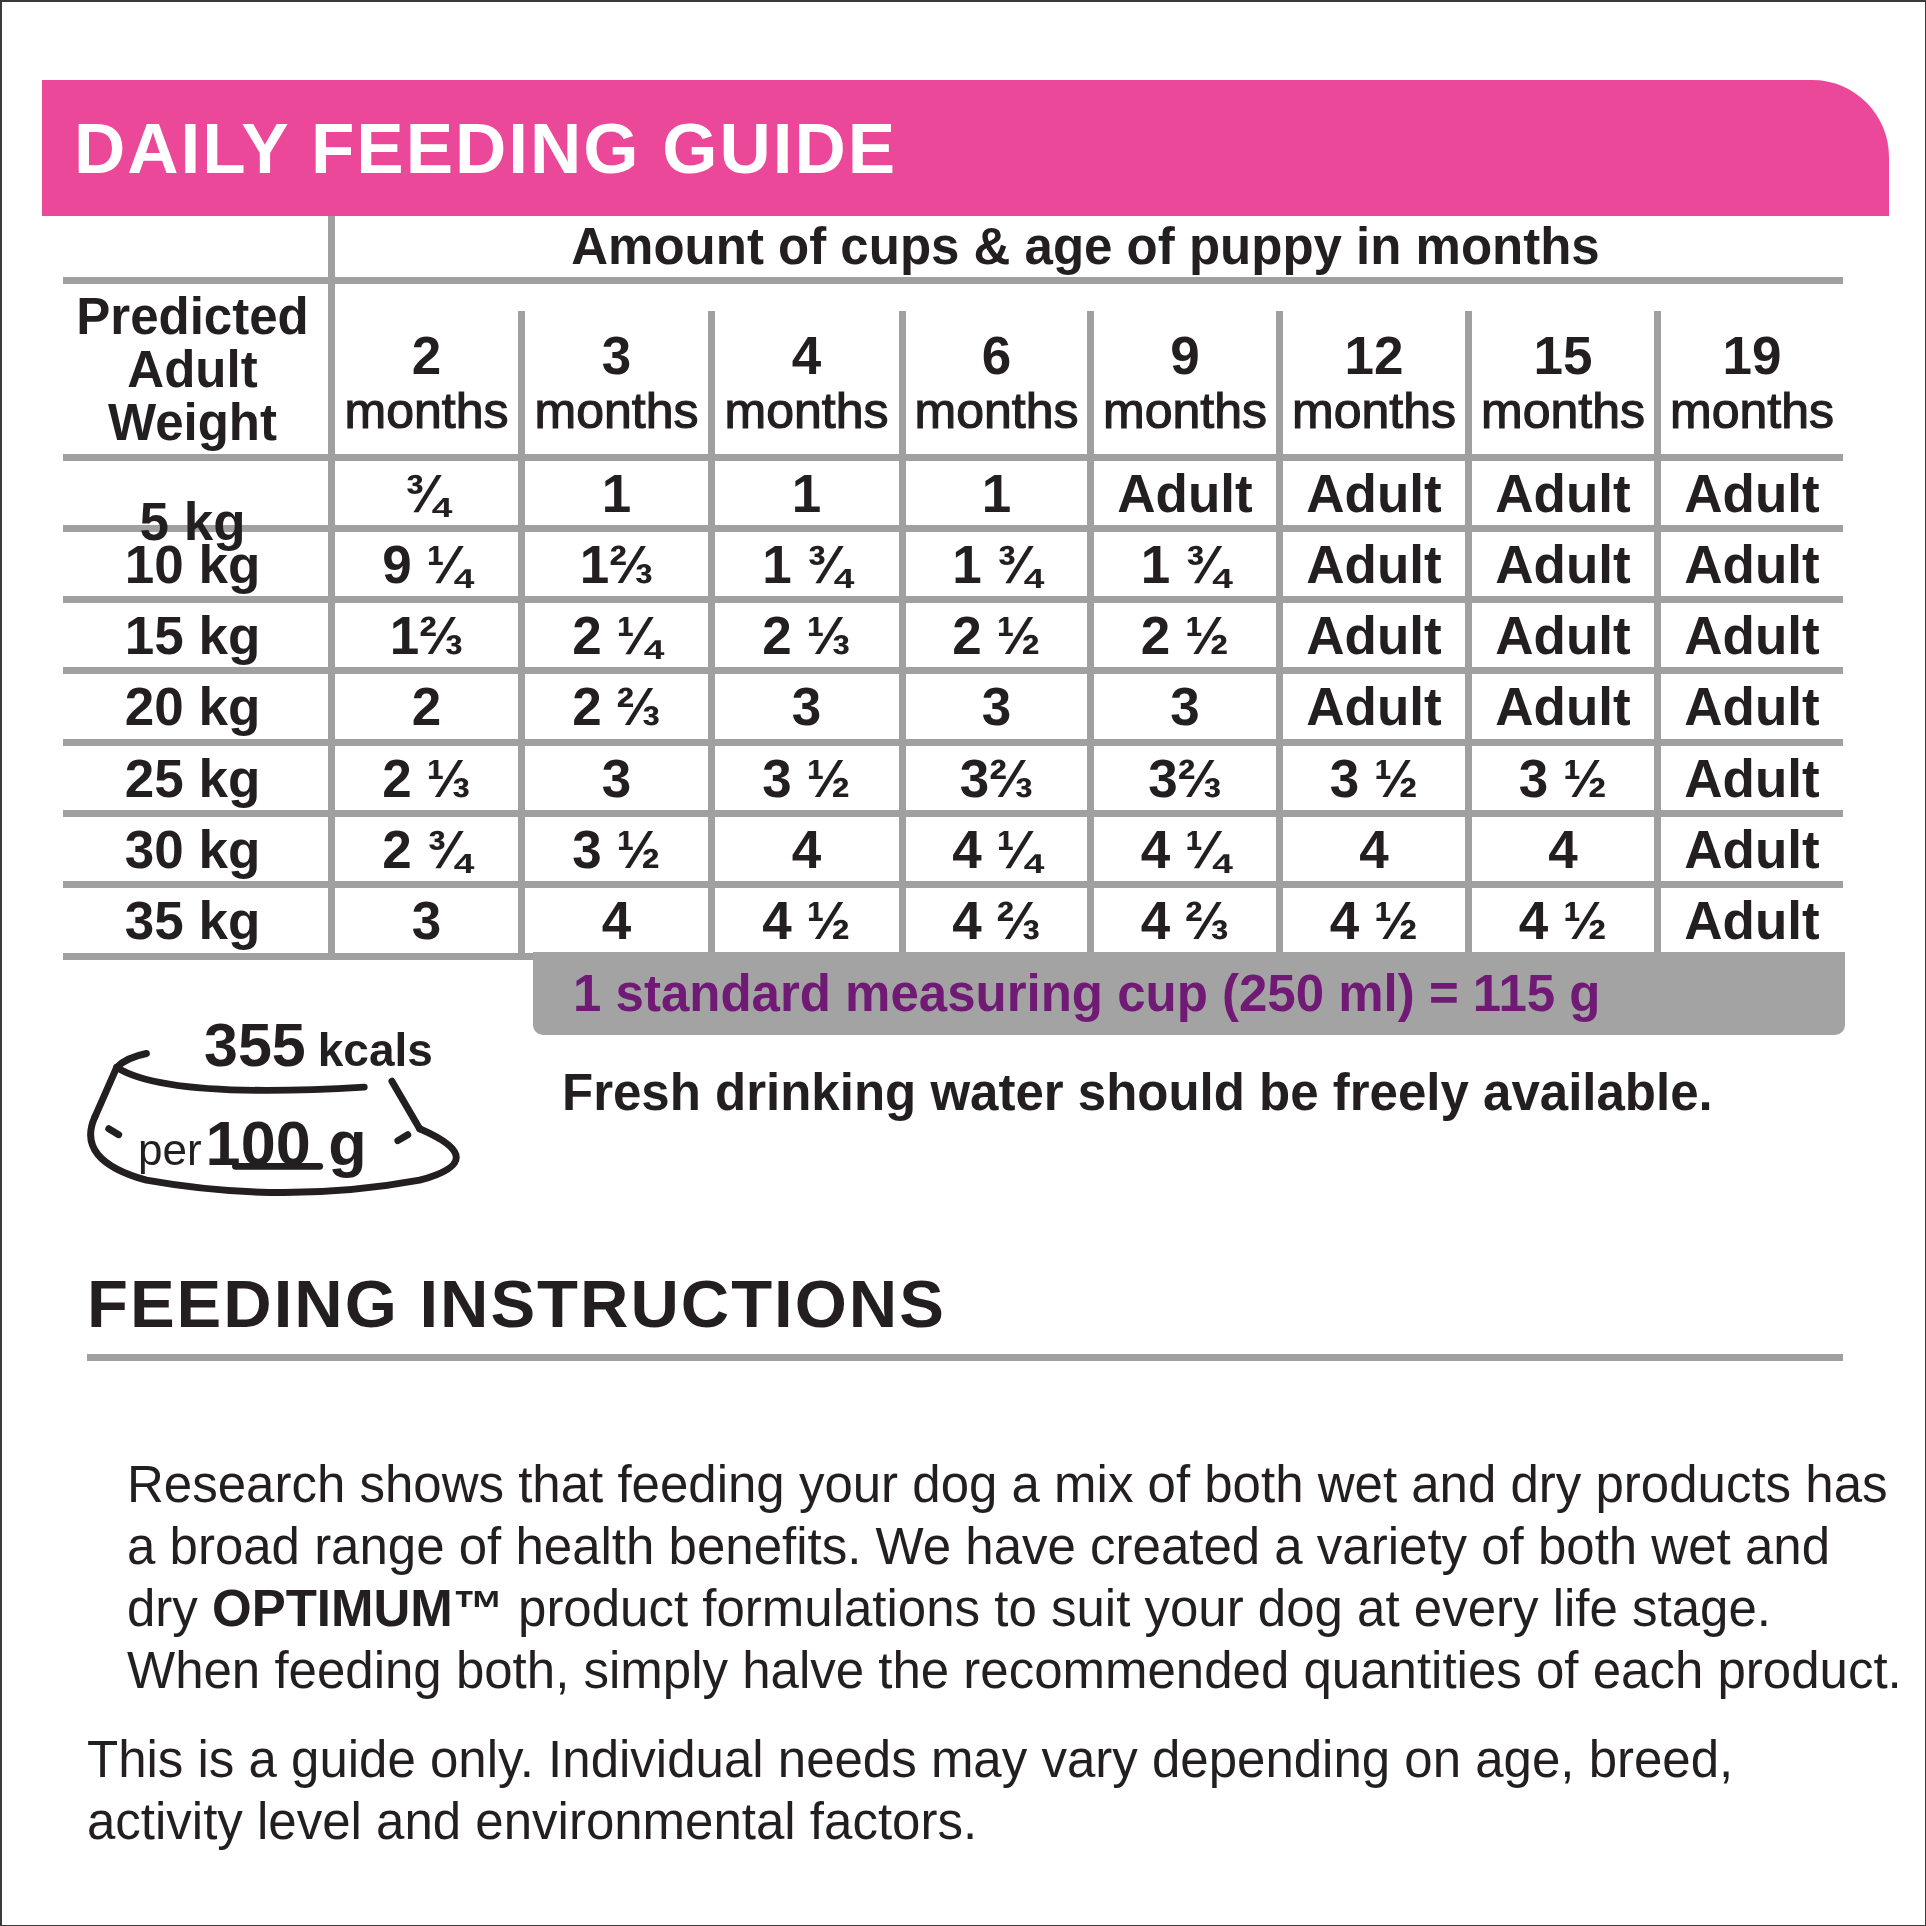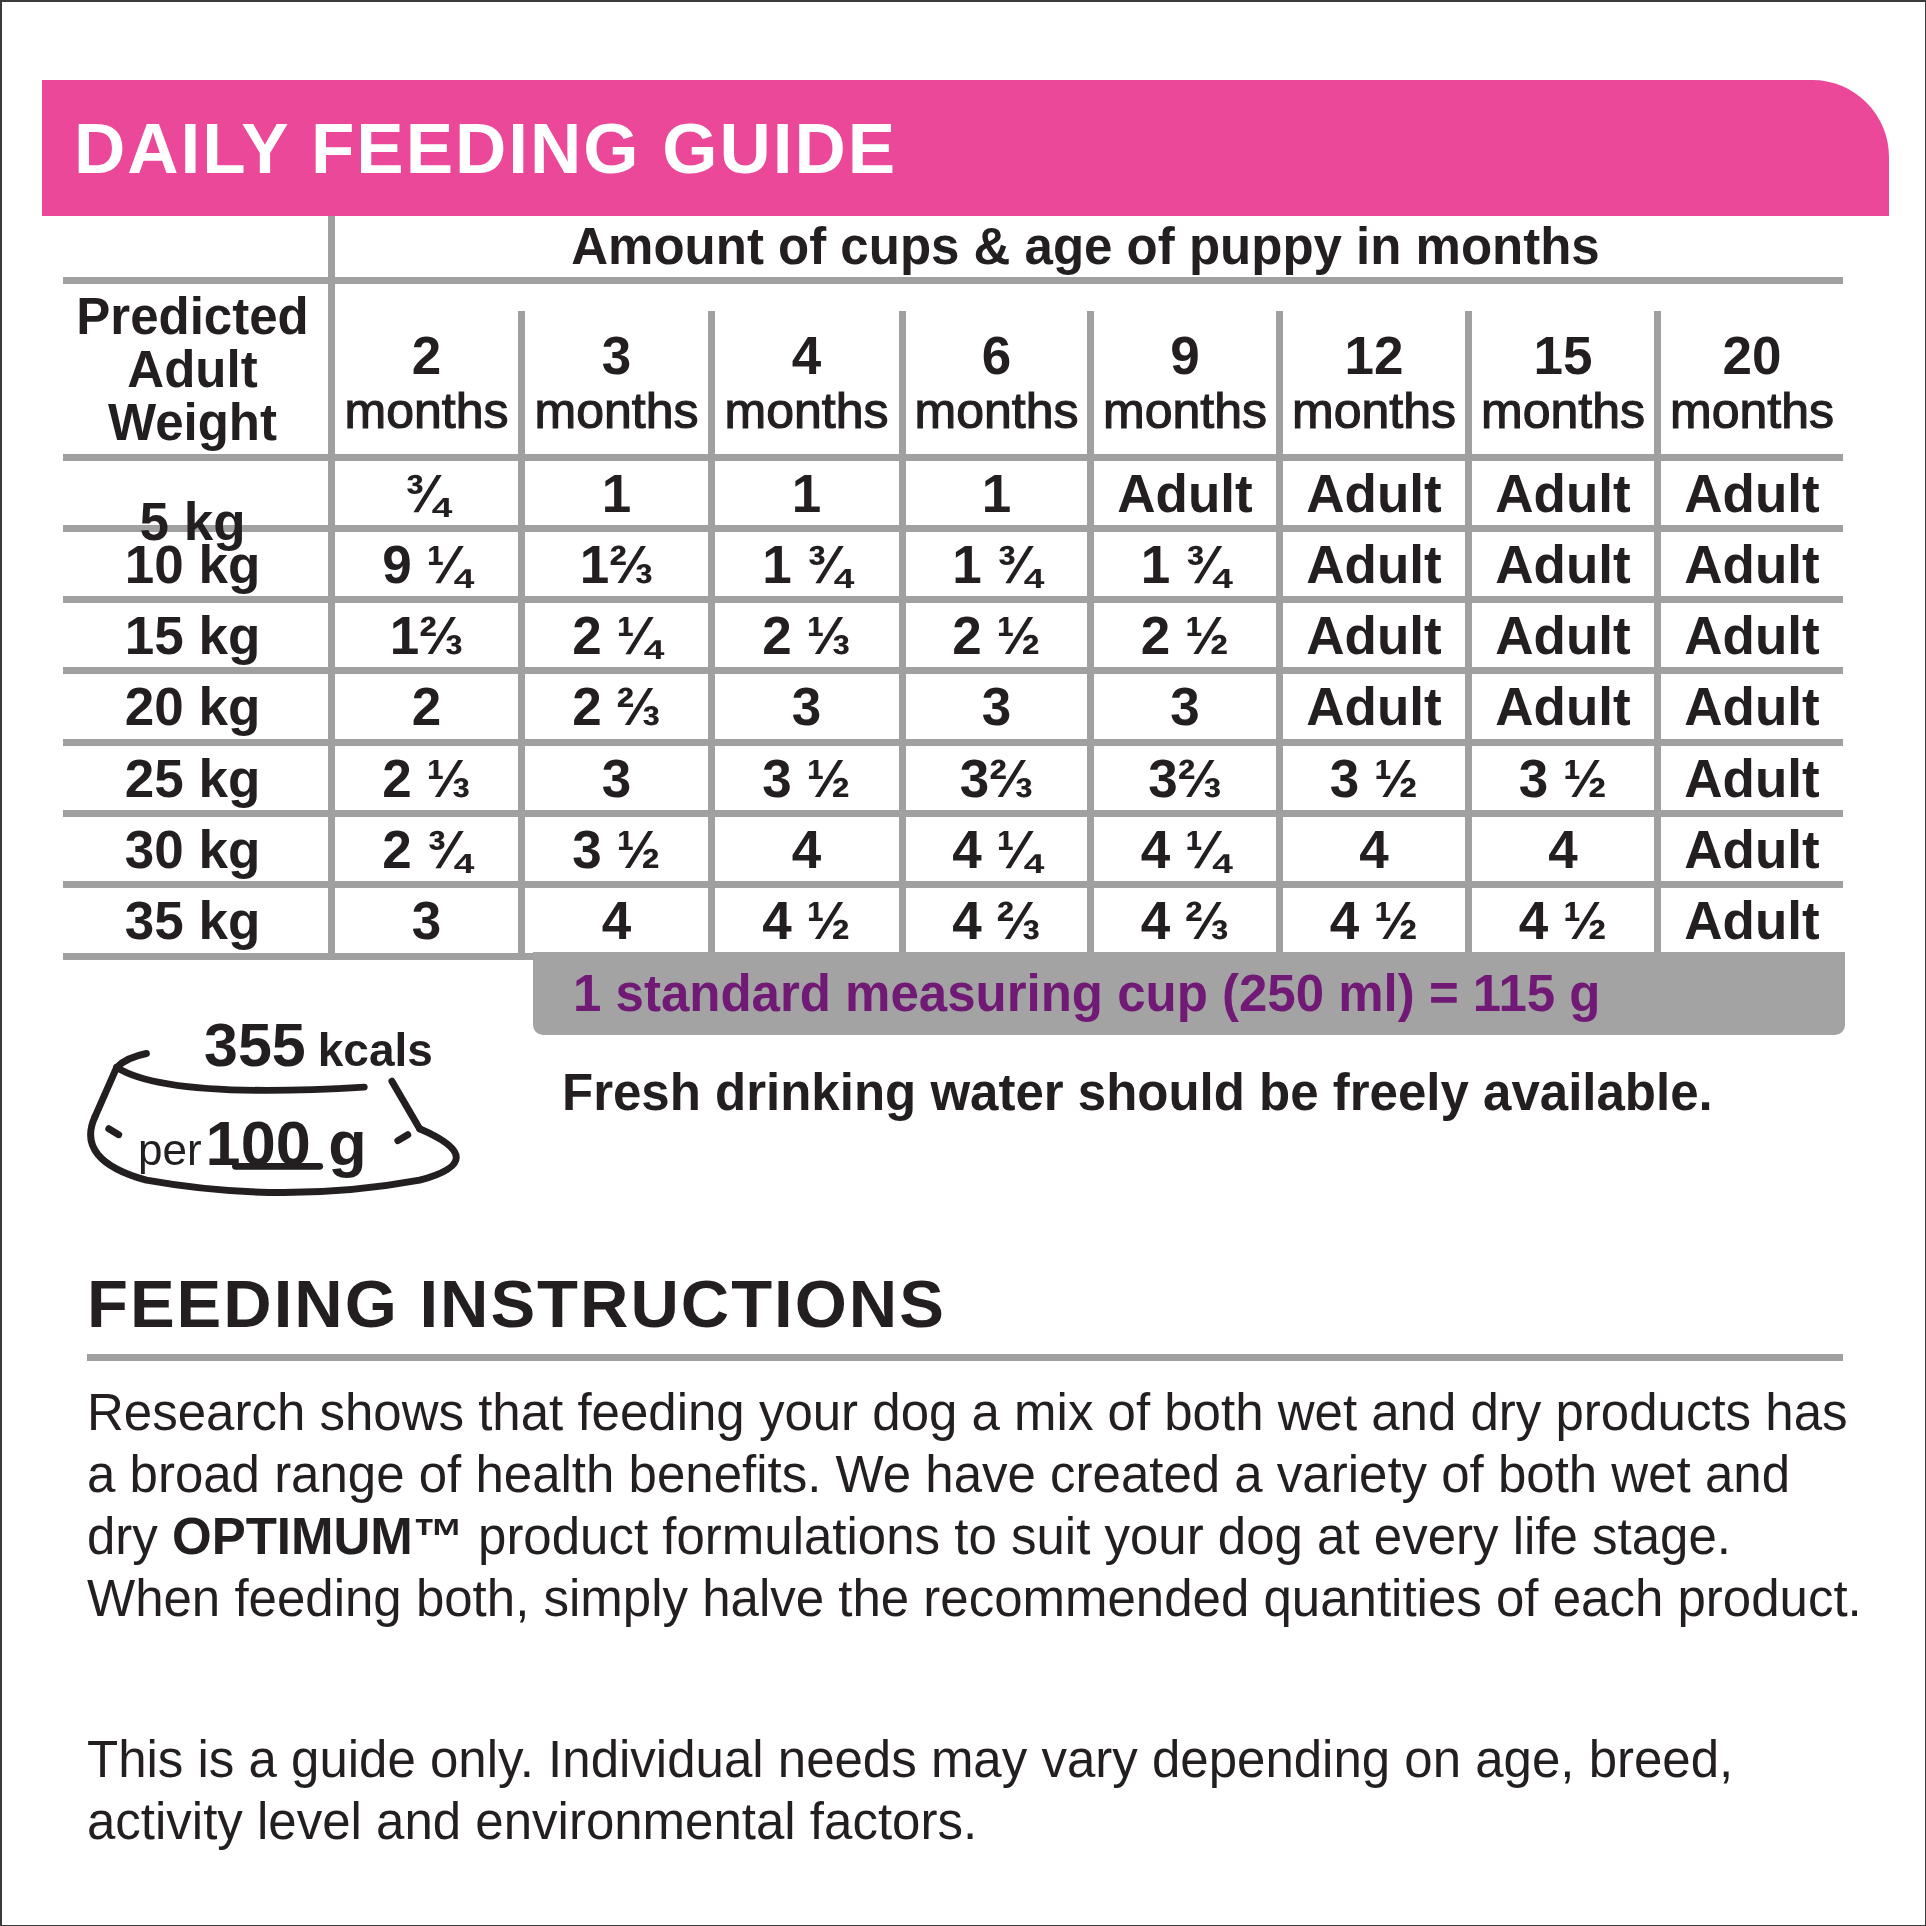--- a/index.html
+++ b/index.html
@@ -100,21 +100,21 @@
       <span class="num">12</span>
       <span class="unit">months</span>
     </div>
     <div class="vline" style="left: 1213px; top: 95px; height: 648px;"></div>
     <div class="txt hdr-col" style="left: 1409px; top: 95px; width: 182px; height: 143px;">
       <span class="num">15</span>
       <span class="unit">months</span>
     </div>
     <div class="vline" style="left: 1402px; top: 95px; height: 648px;"></div>
     <div class="txt hdr-col" style="left: 1598px; top: 95px; width: 182px; height: 143px;">
-      <span class="num">20</span>
+      <span class="num">19</span>
       <span class="unit">months</span>
     </div>
     <div class="vline" style="left: 1591px; top: 95px; height: 648px;"></div>
     <div class="hline" style="left: 0px; top: 238px; width: 1780px;"></div>
     <div class="hline" style="left: 0px; top: 309px; width: 1780px;"></div>
     <div class="hline" style="left: 0px; top: 380px; width: 1780px;"></div>
     <div class="hline" style="left: 0px; top: 451px; width: 1780px;"></div>
     <div class="hline" style="left: 0px; top: 523px; width: 1780px;"></div>
     <div class="hline" style="left: 0px; top: 594px; width: 1780px;"></div>
     <div class="hline" style="left: 0px; top: 665px; width: 1780px;"></div>
@@ -223,16 +223,16 @@
     <span style="font-size:44px;font-weight:normal;margin-top:32px;">per</span>
     <span style="font-size:63px;font-weight:bold;margin-left:4px;">100 g</span>
   </div>
 </div>
 
 <div class="water">Fresh drinking water should be freely available.</div>
 
 <div class="section-title">FEEDING INSTRUCTIONS</div>
 <div class="section-rule"></div>
 
-<div class="para" style="top:1380px;"><span>Research shows that feeding your dog a mix of both wet and dry products has a broad range of health benefits. We have created a variety of both wet and dry </span><b>OPTIMUM™</b><span> product formulations to suit your dog at every life stage.  When feeding both, simply halve the recommended quantities of each product.</span></div>
+<div class="para" style="top:1452px;margin-left:40px;"><span>Research shows that feeding your dog a mix of both wet and dry products has a broad range of health benefits. We have created a variety of both wet and dry </span><b>OPTIMUM™</b><span> product formulations to suit your dog at every life stage.  When feeding both, simply halve the recommended quantities of each product.</span></div>
 
 <div class="para" style="top:1727px;">This is a guide only.  Individual needs may vary depending on age, breed, activity level and environmental factors.</div>
 
 
 </body></html>

